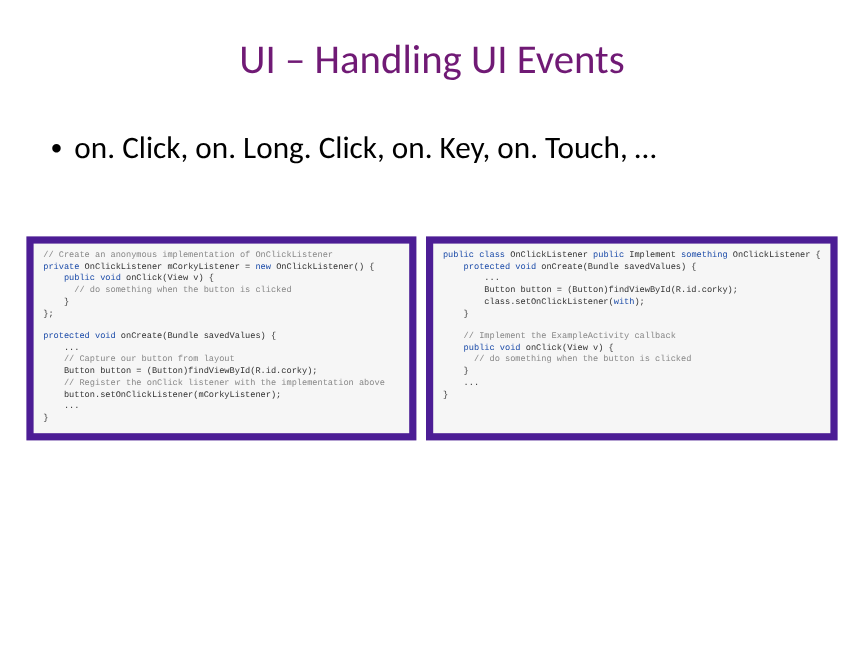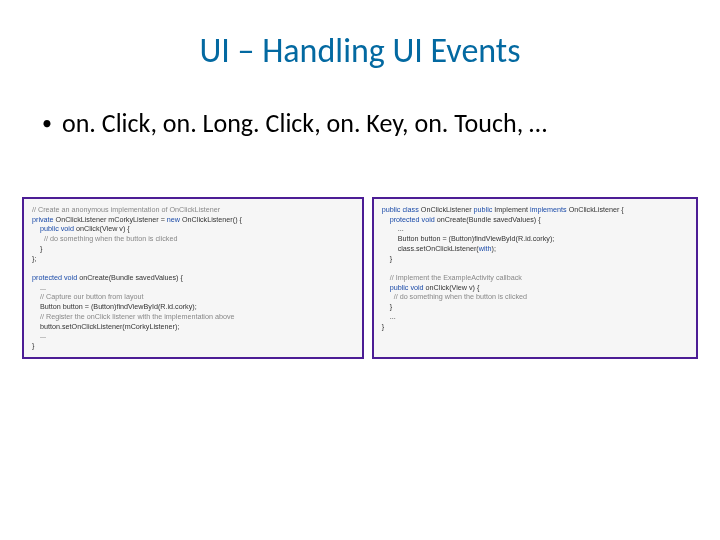--- a/index.html
+++ b/index.html
@@ -16,21 +16,21 @@
     height: 100%;
     padding: 20px 30px;
     position: relative;
   }
   .title {
     font-size: 34px;
     font-weight: 400;
     text-align: center;
     margin-top: 10px;
     margin-bottom: 38px;
-    color: #0369a1;
+    color: #701a75;
   }
   .bullet-row {
     display: flex;
     align-items: flex-start;
     margin-left: 12px;
     margin-bottom: 60px;
   }
   .bullet-dot {
     font-size: 20px;
     margin-right: 10px;
@@ -41,23 +41,23 @@
     line-height: 28px;
   }
   .code-row {
     display: flex;
     gap: 8px;
     margin-left: -8px;
     margin-right: -8px;
   }
   .code-block {
     background: #f6f6f6;
-    border: 2px solid #4c1d95;
+    border: 6px solid #4c1d95;
     padding: 6px 8px;
-    font-family: Liberation Sans, sans-serif;
+    font-family: Liberation Mono, monospace;
     font-size: 7.2px;
     line-height: 1.35;
     white-space: pre;
     color: #333;
     flex: 1;
   }
   .code-block.left { flex: 1.05; }
   .code-block.right { flex: 1; }
   .c-comment { color: #888; }
   .c-kw { color: #1a4aa8; }
@@ -85,21 +85,21 @@
 <span> </span>
 <span class="c-kw">protected void</span><span> onCreate(Bundle savedValues) {</span>
 <span>    ...</span>
 <span class="c-comment">    // Capture our button from layout</span>
 <span>    Button button = (Button)findViewById(R.id.corky);</span>
 <span class="c-comment">    // Register the onClick listener with the implementation above</span>
 <span>    button.setOnClickListener(mCorkyListener);</span>
 <span>    ...</span>
 <span>}</span></div>
 
-    <div class="code-block right"><span class="c-kw">public class</span><span> OnClickListener </span><span class="c-kw">public</span><span> Implement </span><span class="c-kw">implements</span><span> OnClickListener {</span>
+    <div class="code-block right"><span class="c-kw">public class</span><span> OnClickListener </span><span class="c-kw">public</span><span> Implement </span><span class="c-kw">something</span><span> OnClickListener {</span>
 <span class="c-kw">    protected void</span><span> onCreate(Bundle savedValues) {</span>
 <span>        ...</span>
 <span>        Button button = (Button)findViewById(R.id.corky);</span>
 <span>        class.setOnClickListener(</span><span class="c-kw">with</span><span>);</span>
 <span>    }</span>
 <span> </span>
 <span class="c-comment">    // Implement the ExampleActivity callback</span>
 <span class="c-kw">    public void</span><span> onClick(View v) {</span>
 <span class="c-comment">      // do something when the button is clicked</span>
 <span>    }</span>

